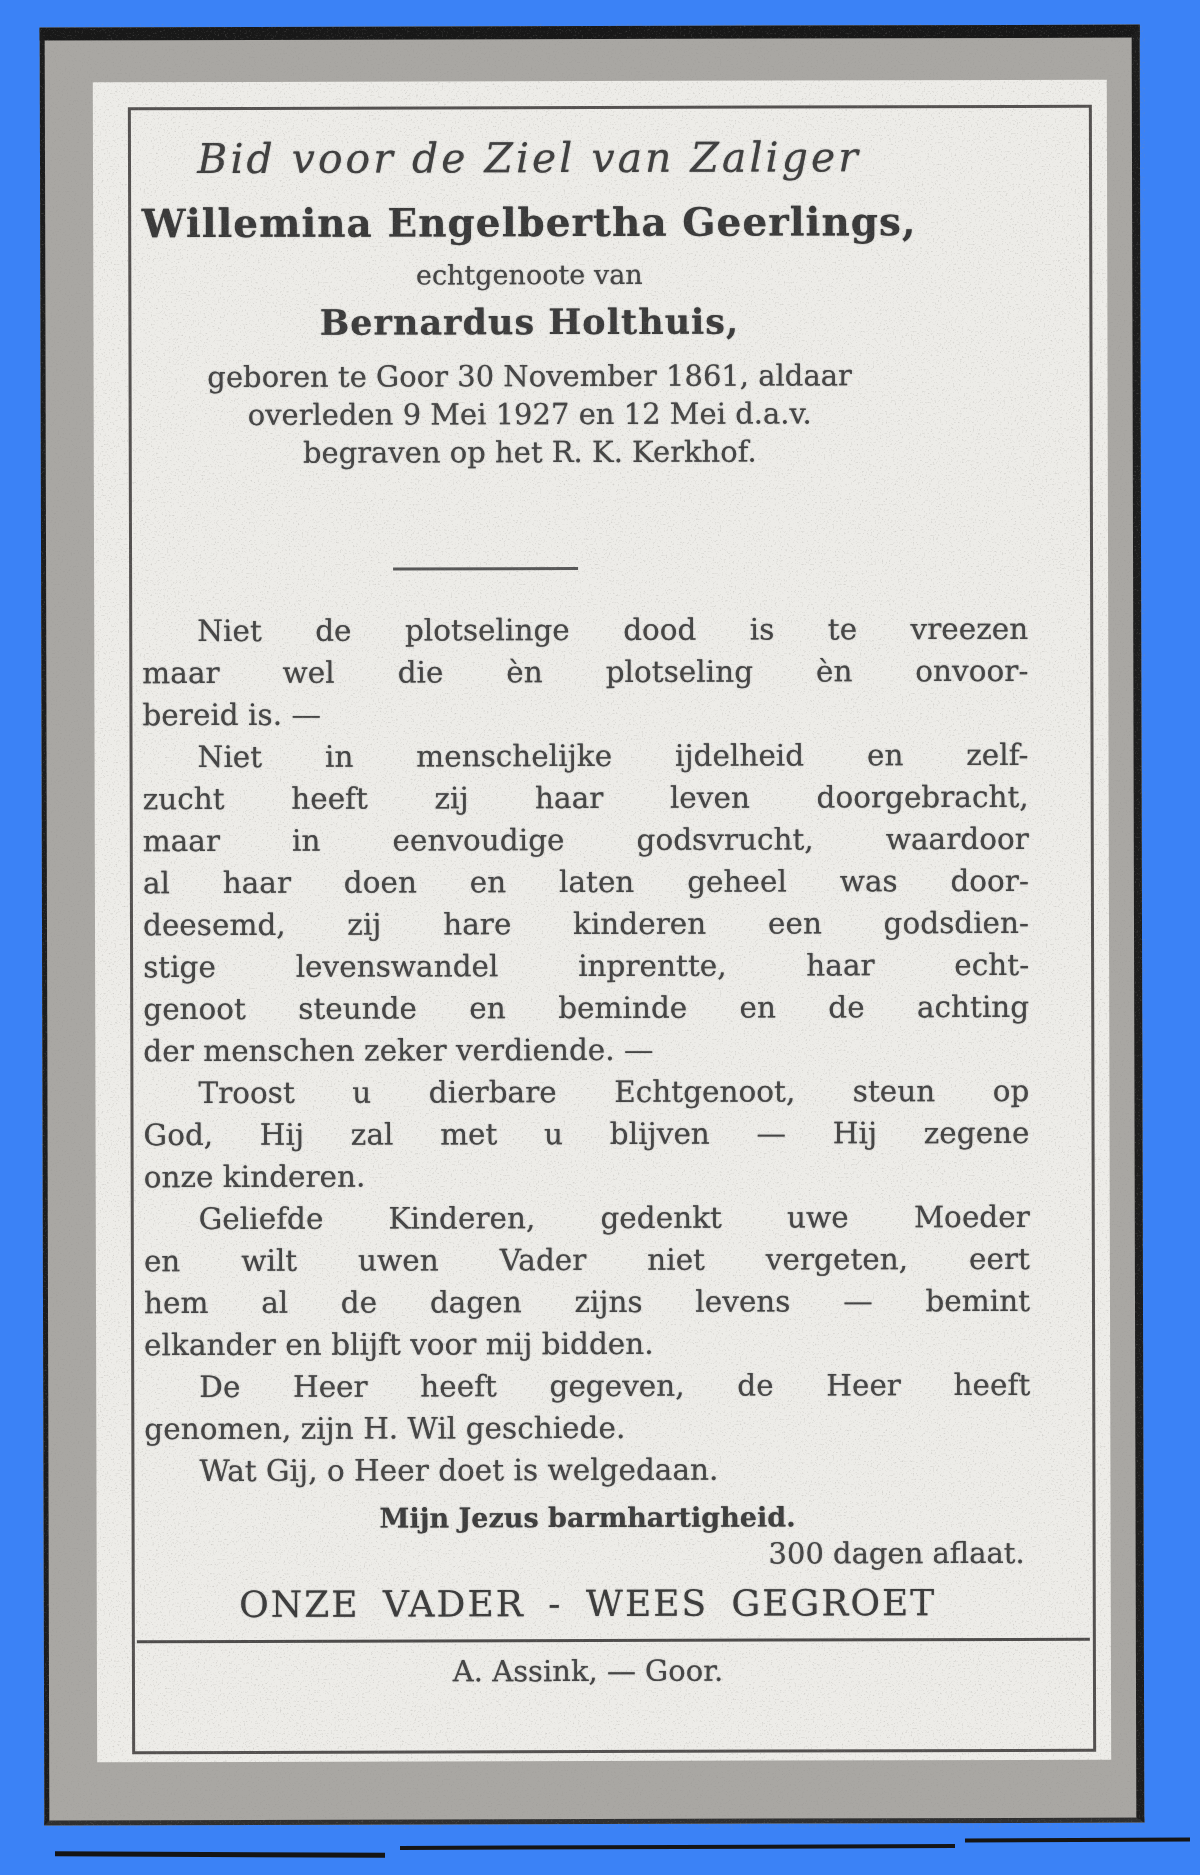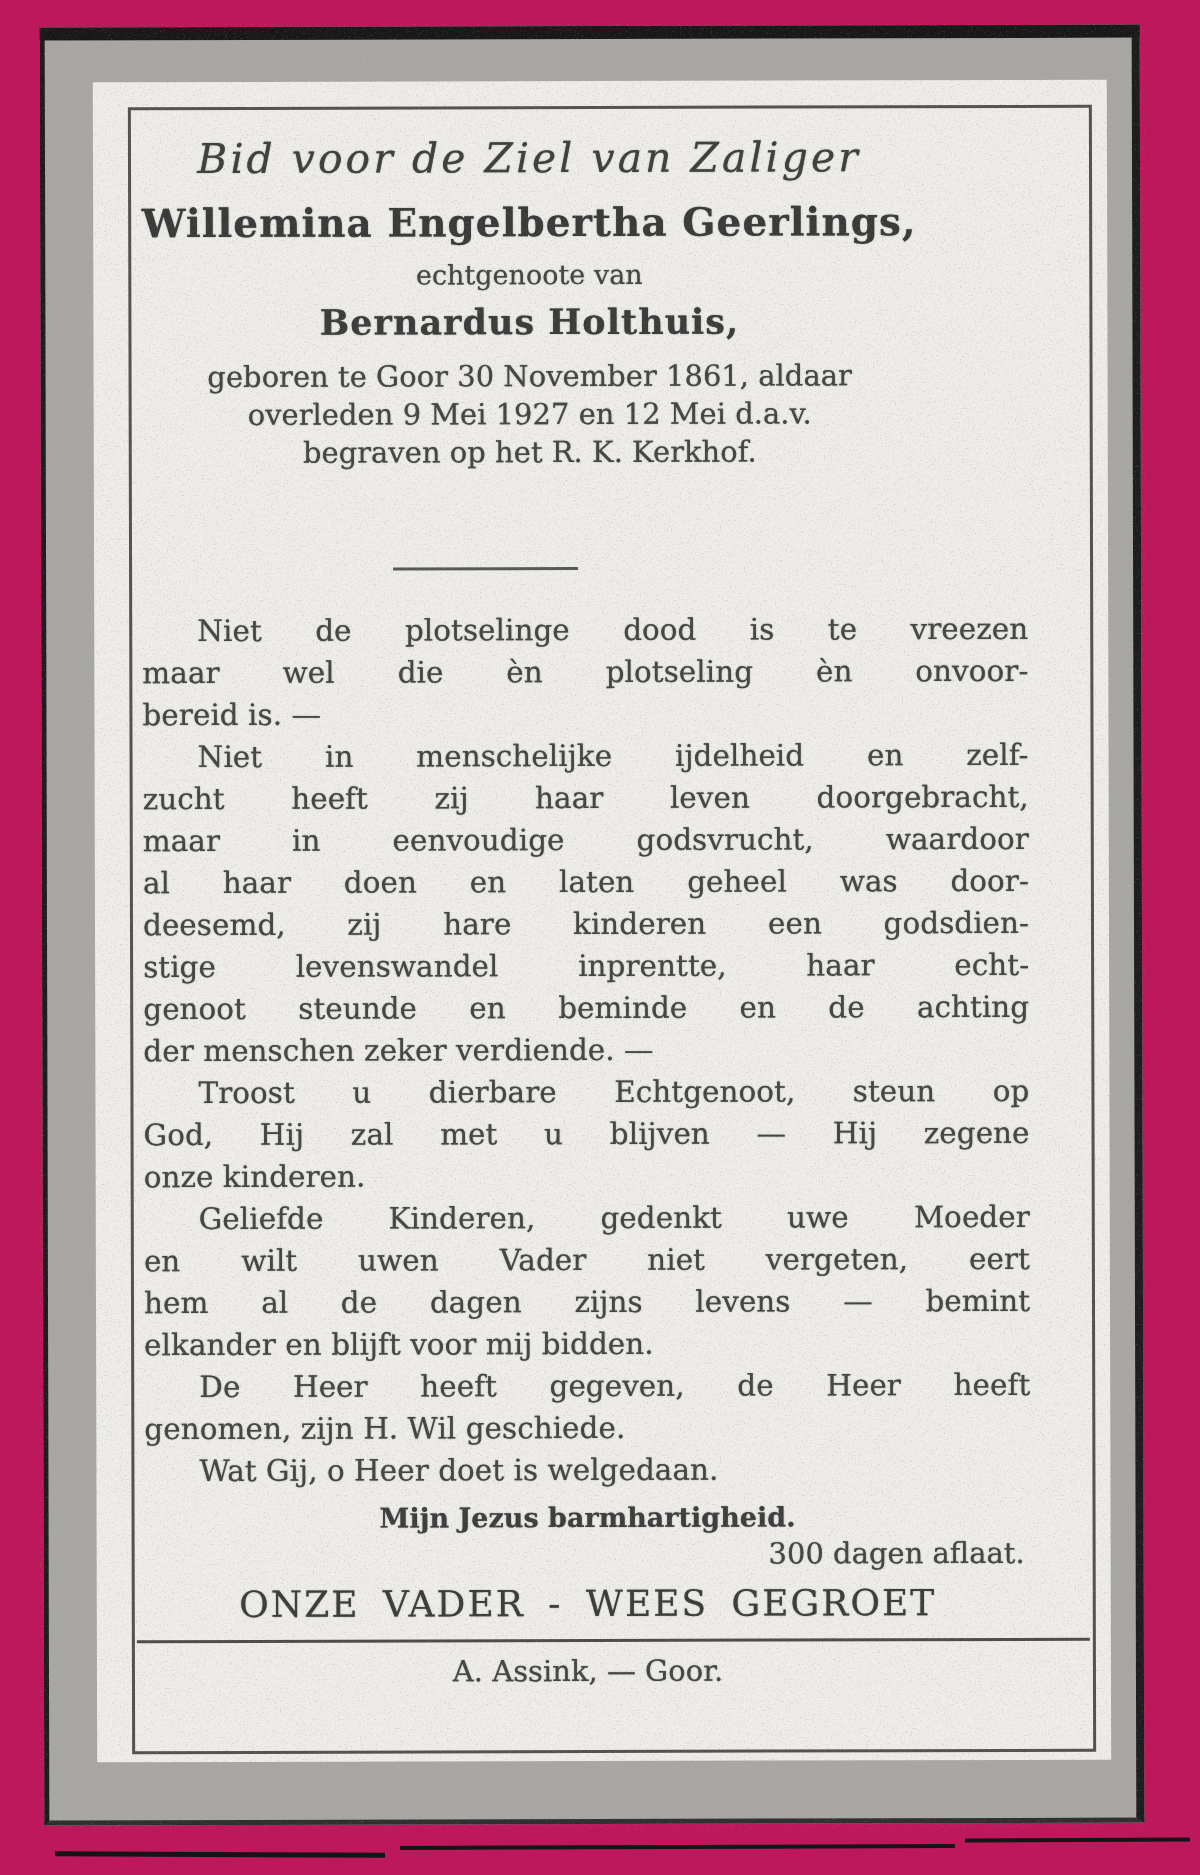--- a/index.html
+++ b/index.html
@@ -1,18 +1,18 @@
 <!DOCTYPE html>
 <html><head>
 <meta charset="utf-8">
 <style>
   html,body { margin:0; padding:0; background:#ffffff; }
   .page {
     position:relative; width:1200px; height:1875px; overflow:hidden;
-    background:#be185d;
+    background:#3b82f6;
     font-family:"DejaVu Serif", serif;
     color:#454545;
   }
   
   .card {
     position:absolute; left:42px; top:26px; width:1100px; height:1798px;
     background:#a9a7a3;
     border-top:13px solid #181818;
     border-left:5px solid #1c1c1c;
     border-right:8px solid #1d1d1d;

